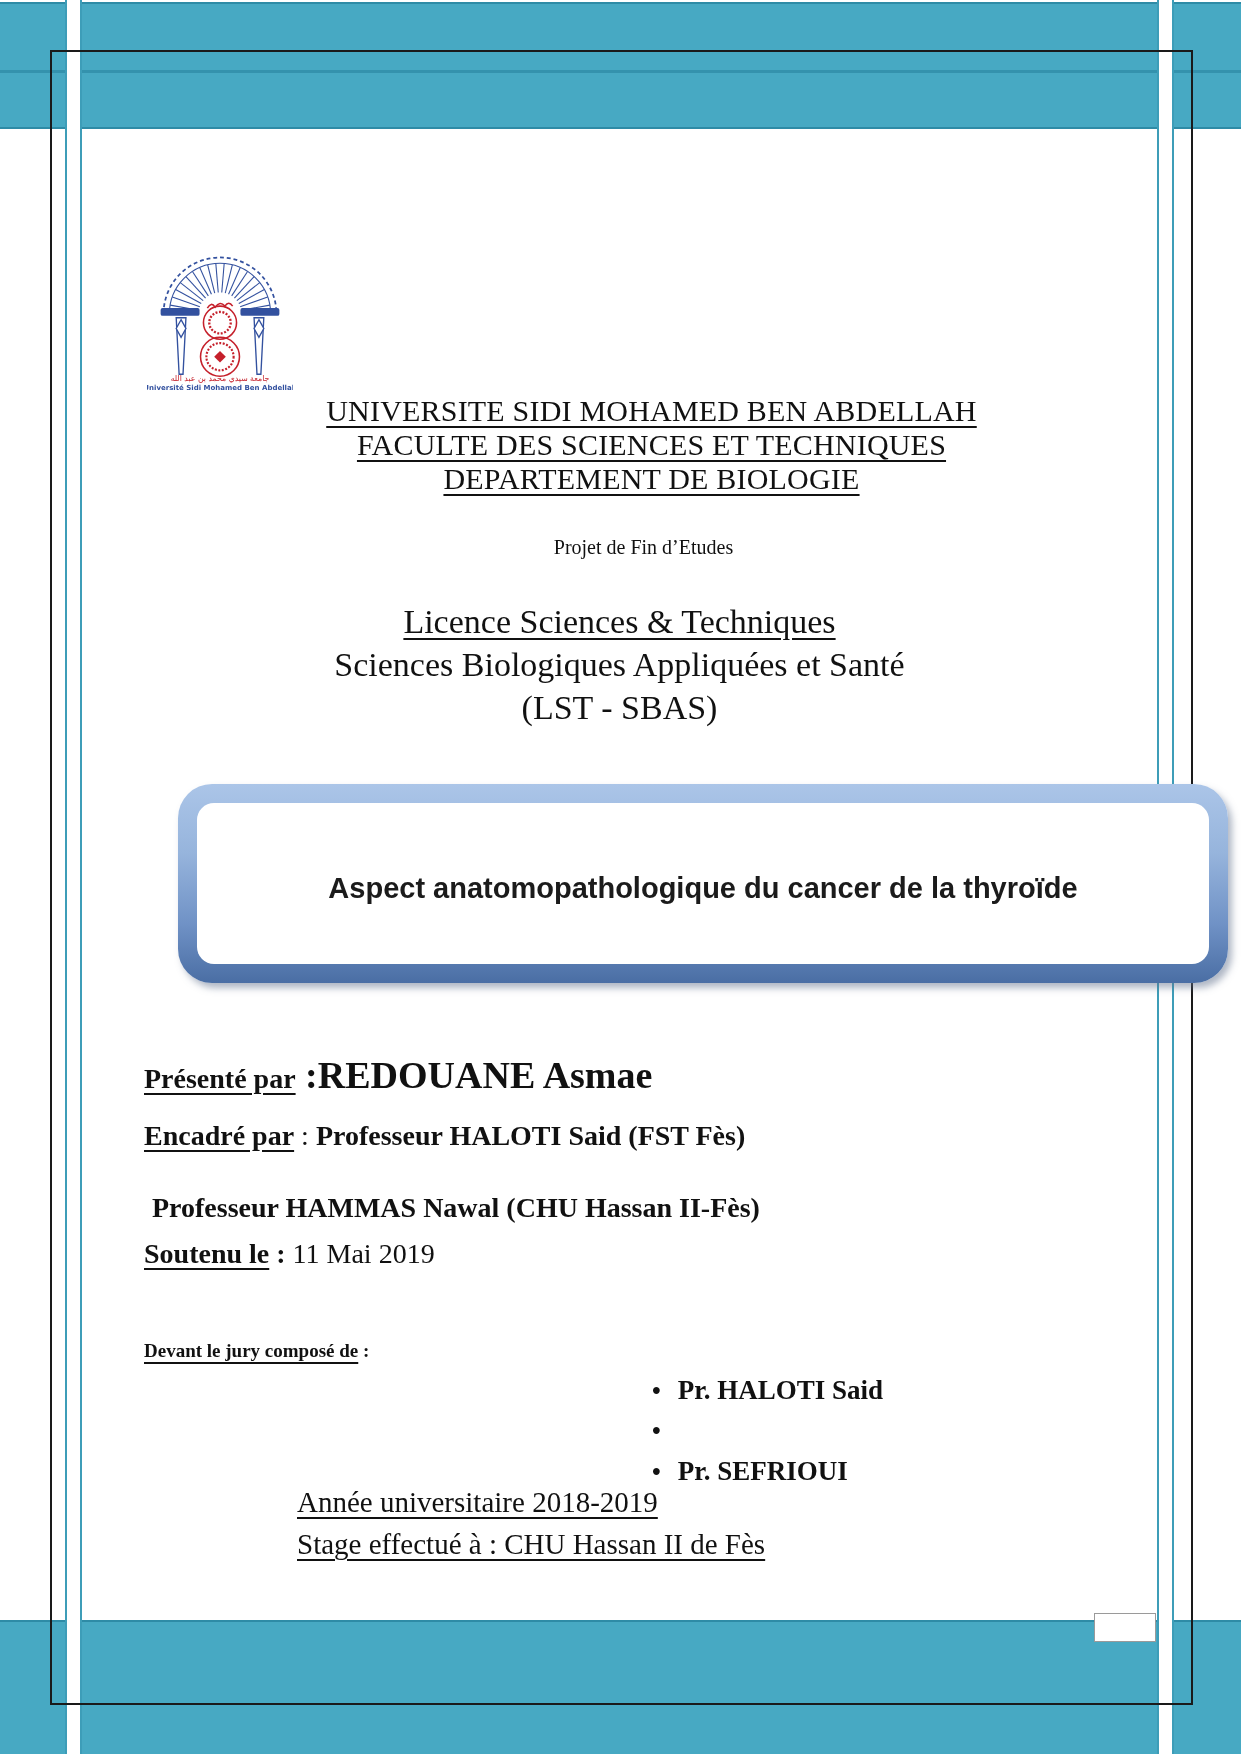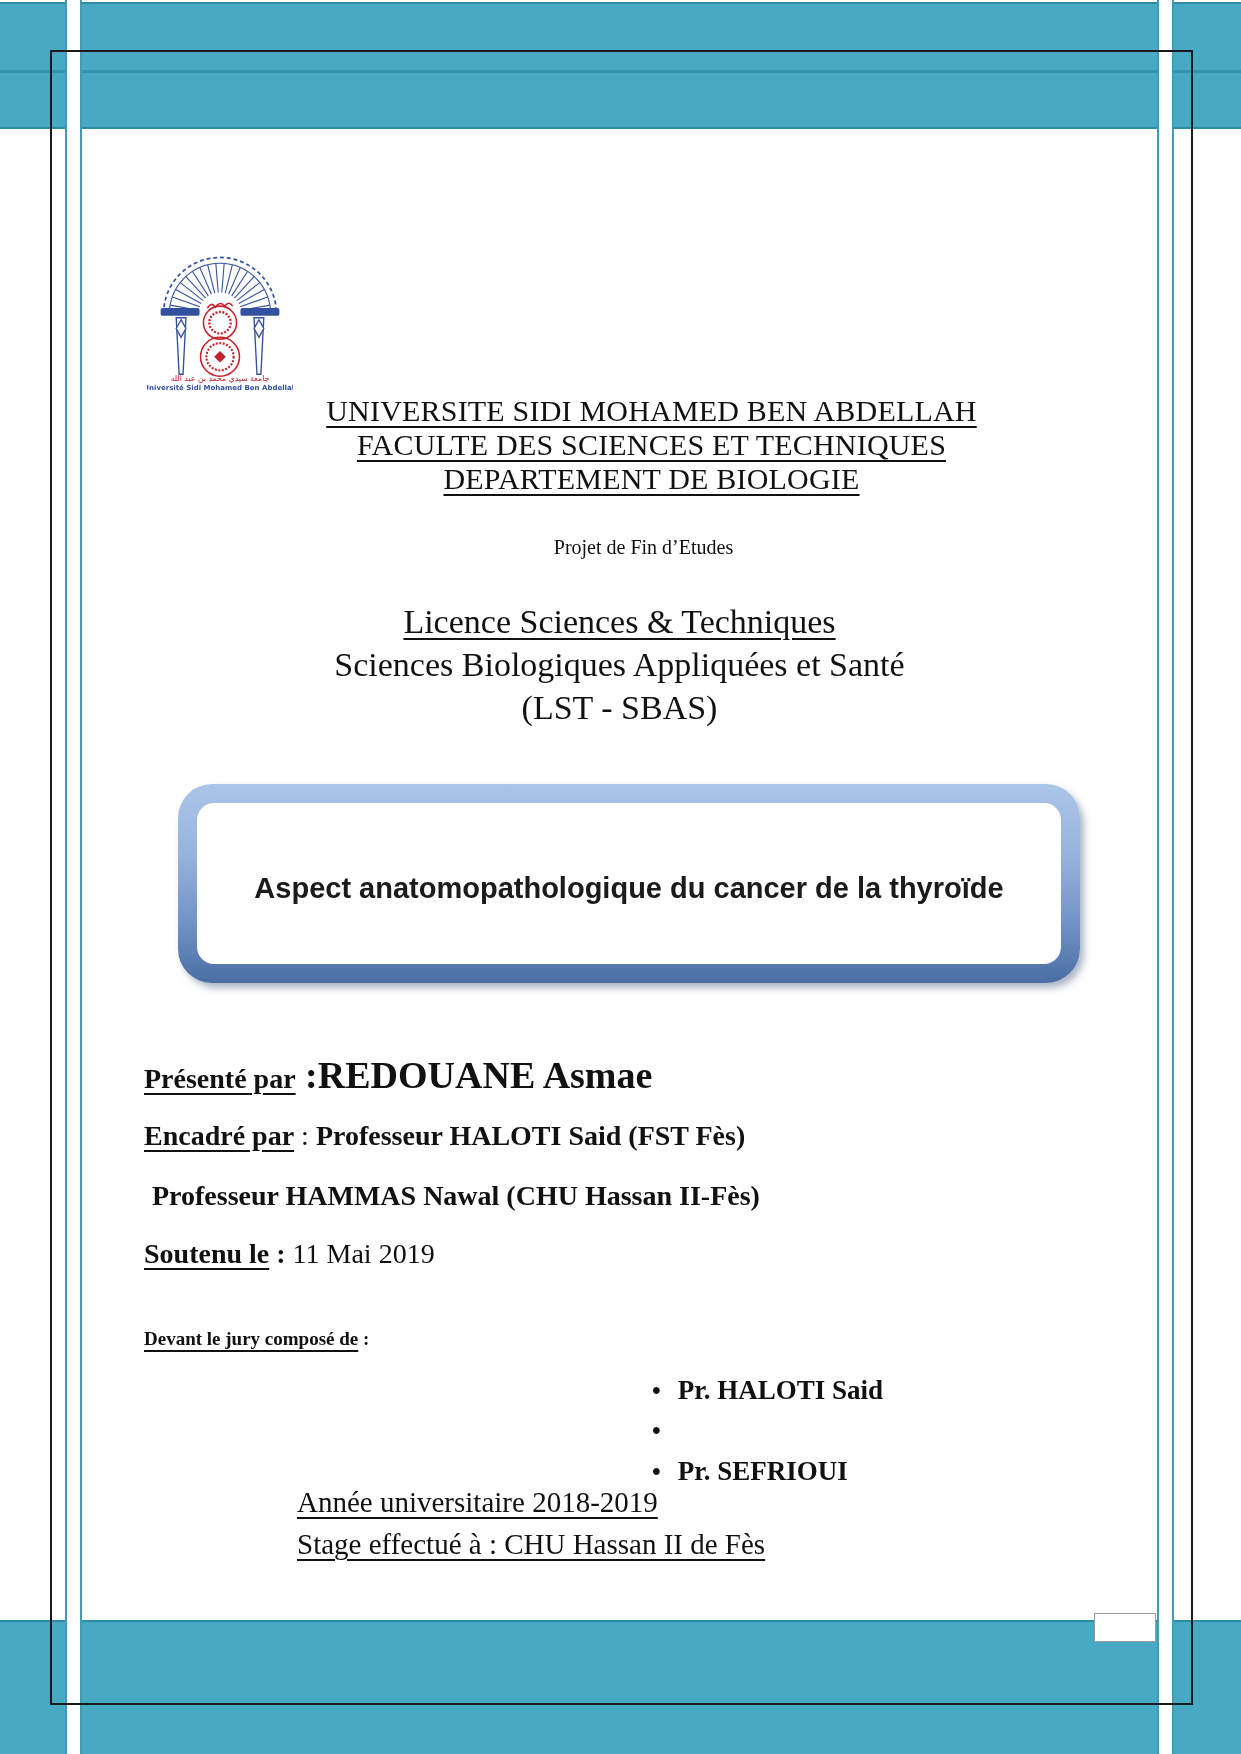--- a/index.html
+++ b/index.html
@@ -21,30 +21,30 @@
   .frame{left:50px;top:50px;width:1139px;height:1651px;border:2px solid #1a1a1a;z-index:3;}
   
   .content{z-index:4;}
   .center-col{left:82px;width:1075px;text-align:center;white-space:nowrap;}
   .uline{text-decoration:underline;text-decoration-thickness:2px;text-underline-offset:5px;}
   .h-top{top:394px;font-size:30px;line-height:34px;letter-spacing:.2px;padding-left:32px;}
   .h-top div{margin:0;}
   .projet{top:536px;font-size:20px;font-weight:normal;margin-left:24px;}
   .lic{top:600px;font-size:34px;line-height:43px;}
   
-  .tbox{left:178px;top:784px;width:902px;height:199px;border-radius:34px;
+  .tbox{left:178px;top:784px;width:1050px;height:199px;border-radius:34px;
         background:linear-gradient(180deg,#ABC5E8 0%,#96B4DC 35%,#7092C6 70%,#4A6EA4 100%);
         box-shadow:4px 5px 7px rgba(96,112,140,.5);z-index:4;}
   .tbox-inner{position:absolute;left:19px;top:19px;right:19px;bottom:19px;border-radius:17px;
         background:#fff;display:flex;align-items:center;justify-content:center;padding-top:10px;box-sizing:border-box;}
   .tbox-title{font-family:"Liberation Sans","DejaVu Sans",sans-serif;font-weight:700;
         font-size:29px;color:#1b1b1b;white-space:nowrap;}
   
   .line{left:144px;white-space:nowrap;}
-  .b{font-weight:bold;}
+  .b{font-weight:bold;margin-top:12px;}
   .fs28{font-size:28px;}
   .fs29{font-size:19px;}
   .big{font-size:38px;font-weight:bold;}
   .jury{left:652px;top:1370px;font-size:27px;font-weight:bold;line-height:40px;}
   .jury .row{display:flex;align-items:baseline;}
   .jury .dot{margin-right:17px;font-size:25px;}
   .stage{left:297px;font-size:29px;}
   
   .wbox{left:1094px;top:1613px;width:60px;height:27px;background:#fff;border:1px solid #9a9a9a;z-index:4;}
   svg text{font-family:"DejaVu Sans",sans-serif;}

